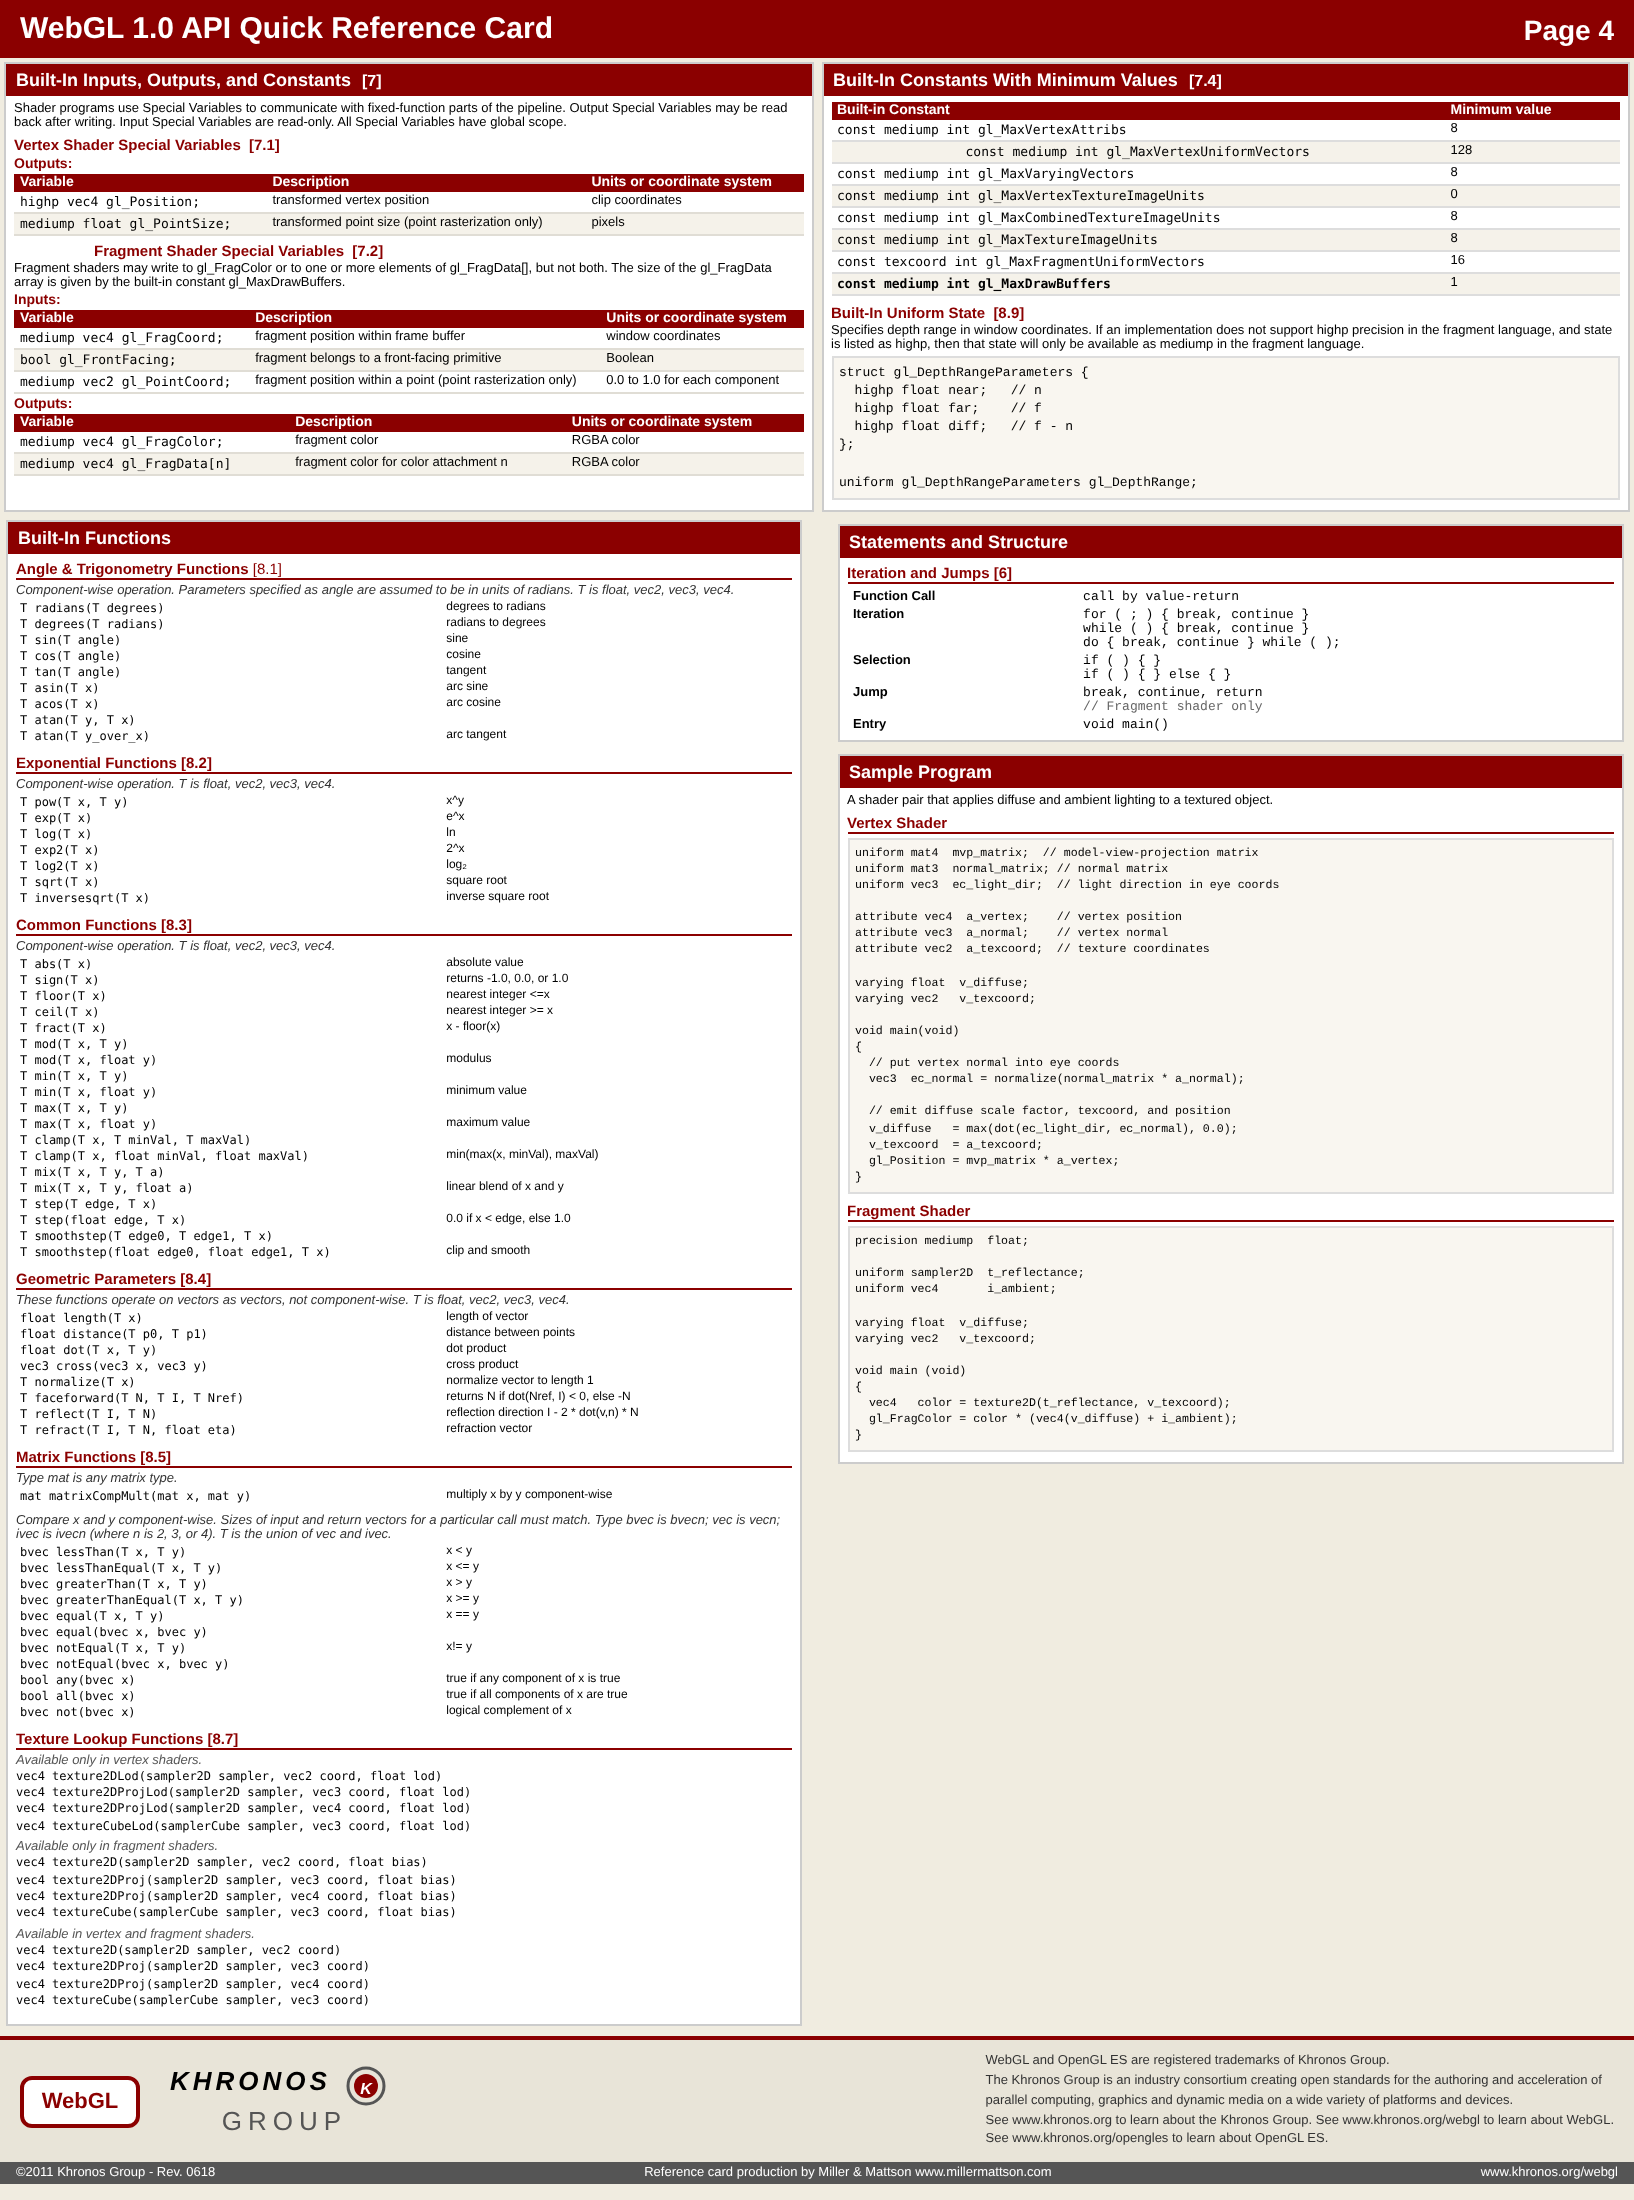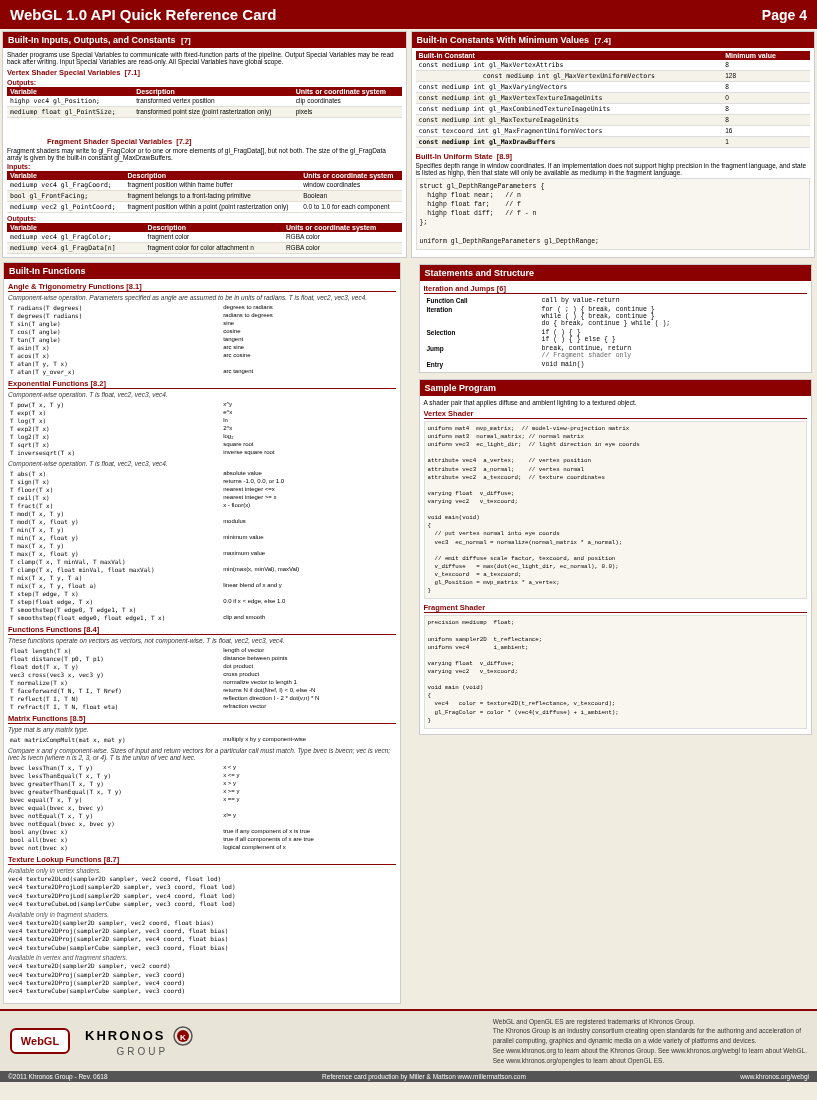--- a/index.html
+++ b/index.html
@@ -256,21 +256,21 @@
                 <td style="font-size:6.5px;">clip coordinates</td>
               </tr>
               <tr>
                 <td style="font-family:monospace;font-size:6.5px;white-space:nowrap;">mediump float gl_PointSize;</td>
                 <td style="font-size:6.5px;">transformed point size (point rasterization only)</td>
                 <td style="font-size:6.5px;">pixels</td>
               </tr>
             </tbody>
         </table>
 
-        <div class="subsection-title" style="margin-top:19px;padding-left:40px;">
+        <div class="subsection-title" style="margin-top:3px;padding-left:40px;">
           <span>Fragment Shader Special Variables</span>
           <span class="bracket" style="margin-left:2px;color:#8b0000;font-weight:bold;">[7.2]</span>
         </div>
         <p style="font-size:6.5px; margin-bottom:2px;">Fragment shaders may write to gl_FragColor or to one or more elements of gl_FragData[], but not both. The size of the gl_FragData array is given by the built-in constant gl_MaxDrawBuffers.</p>
         <div class="inputs-label">Inputs:</div>
         <table>
           <thead>
             <tr>
               <th>Variable</th>
               <th>Description</th>
@@ -390,21 +390,21 @@
 
     <div class="builtin-section" style="margin:2px 1px;">
       <div class="builtin-title">
         <span>Built-In Functions</span>
       </div>
       <div class="builtin-body">
 
         <div class="func-subsection">
           <div class="func-subsection-title">
             <span>Angle &amp; Trigonometry Functions</span>
-            <span style="color:#8b0000;font-weight:bold;text-align:center;">[8.1]</span>
+            <span style="color:#8b0000;font-weight:normal;text-align:center;">[8.1]</span>
           </div>
           <div class="func-subsection-sub">Component-wise operation. Parameters specified as angle are assumed to be in units of radians. T is float, vec2, vec3, vec4.</div>
           <table class="func-table">
             <tbody id="angle-funcs-body">
                 <tr>
                   <td class="fn" style="font-family:monospace;font-size:6px;width:55%;">T radians(T degrees)</td>
                   <td style="font-size:6px;">degrees to radians</td>
                 </tr>
                 <tr>
                   <td class="fn" style="font-family:monospace;font-size:6px;width:55%;">T degrees(T radians)</td>
@@ -476,20 +476,24 @@
                 </tr>
                 <tr>
                   <td class="fn" style="font-family:monospace;font-size:6px;width:55%;">T inversesqrt(T x)</td>
                   <td style="font-size:6px;">inverse square root</td>
                 </tr>
               </tbody>
           </table>
         </div>
 
         <div class="func-subsection">
+          <div class="func-subsection-title">
+            <span>Common Functions</span>
+            <span style="color:#8b0000;font-weight:bold;">[8.3]</span>
+          </div>
           <div class="func-subsection-sub">Component-wise operation. T is float, vec2, vec3, vec4.</div>
           <table class="func-table">
             <tbody id="common-funcs-body">
                 <tr>
                   <td class="fn" style="font-family:monospace;font-size:6px;width:55%;">T abs(T x)</td>
                   <td style="font-size:6px;">absolute value</td>
                 </tr>
                 <tr>
                   <td class="fn" style="font-family:monospace;font-size:6px;width:55%;">T sign(T x)</td>
                   <td style="font-size:6px;">returns -1.0, 0.0, or 1.0</td>
@@ -561,21 +565,21 @@
                 <tr>
                   <td class="fn" style="font-family:monospace;font-size:6px;width:55%;">T smoothstep(float edge0, float edge1, T x)</td>
                   <td style="font-size:6px;">clip and smooth</td>
                 </tr>
               </tbody>
           </table>
         </div>
 
         <div class="func-subsection">
           <div class="func-subsection-title">
-            <span>Functions Functions</span>
+            <span>Geometric Parameters</span>
             <span style="color:#8b0000;font-weight:bold;">[8.4]</span>
           </div>
           <div class="func-subsection-sub">These functions operate on vectors as vectors, not component-wise. T is float, vec2, vec3, vec4.</div>
           <table class="func-table">
             <tbody id="geo-funcs-body">
                 <tr>
                   <td class="fn" style="font-family:monospace;font-size:6px;width:55%;">float length(T x)</td>
                   <td style="font-size:6px;">length of vector</td>
                 </tr>
                 <tr>
@@ -810,30 +814,30 @@
   </div>
 
   <div class="footer">
     <div class="footer-left">
 
       <div style="display:flex;align-items:center;justify-content:center;border:2px solid #8b0000;border-radius:6px;padding:5px 8px;background:white;min-width:60px;">
         <span style="font-size:11px;font-weight:bold;color:#8b0000;">WebGL</span>
       </div>
 
       <div style="display:flex;flex-direction:column;align-items:center;">
-        <div style="display:flex;align-items:center;gap:2px;">
+        <div style="display:flex;gap:2px;font-style:italic;">
           <span style="font-size:13px;font-weight:bold;letter-spacing:2px;color:#000;">KHRONOS</span>
 
           <svg width="32" height="20" viewBox="0 0 32 20">
             <circle cx="16" cy="10" r="9" fill="none" stroke="#555" stroke-width="1.5"></circle>
             <circle cx="16" cy="10" r="6" fill="#8b0000"></circle>
             <text x="16" y="14" text-anchor="middle" font-size="8" font-weight="bold" fill="white">K</text>
           </svg>
         </div>
-        <span style="font-size:10px;letter-spacing:3px;color:#555;">GROUP</span>
+        <span style="font-size:13px;letter-spacing:3px;color:#555;">GROUP</span>
       </div>
     </div>
     <div class="footer-text">
       <div>WebGL and OpenGL ES are registered trademarks of Khronos Group.</div>
       <div>The Khronos Group is an industry consortium creating open standards for the authoring and acceleration of</div>
       <div>parallel computing, graphics and dynamic media on a wide variety of platforms and devices.</div>
       <div>See www.khronos.org to learn about the Khronos Group. See www.khronos.org/webgl to learn about WebGL.</div>
       <div>See www.khronos.org/opengles to learn about OpenGL ES.</div>
     </div>
   </div>

